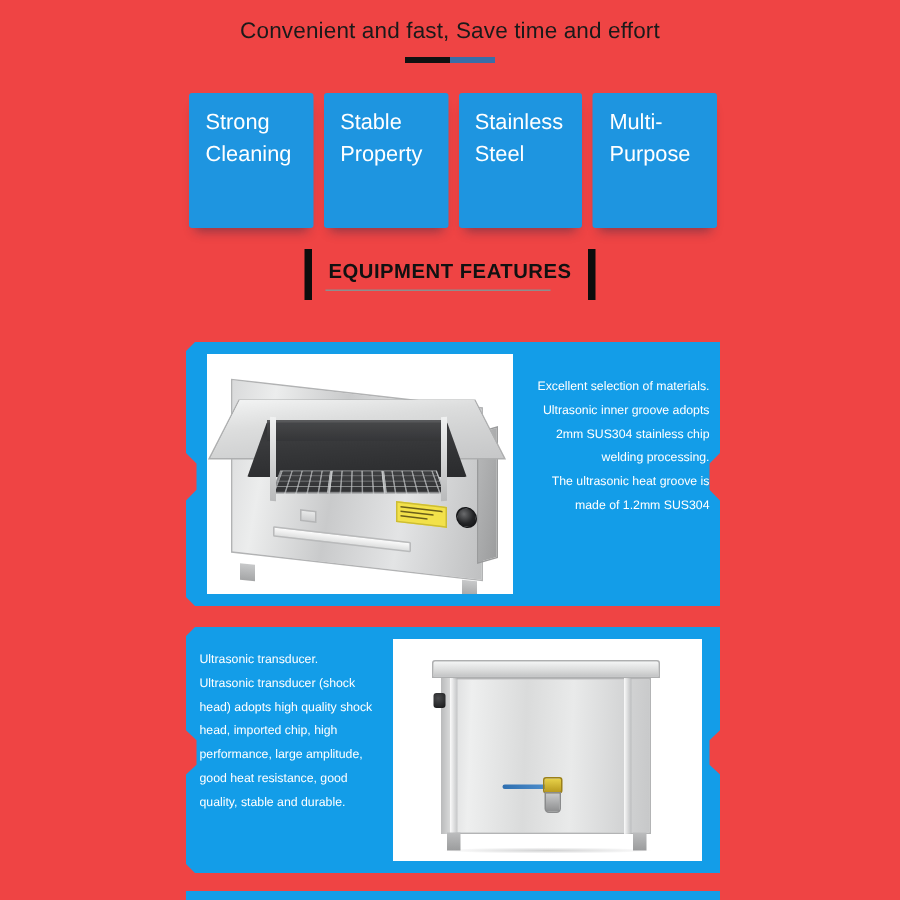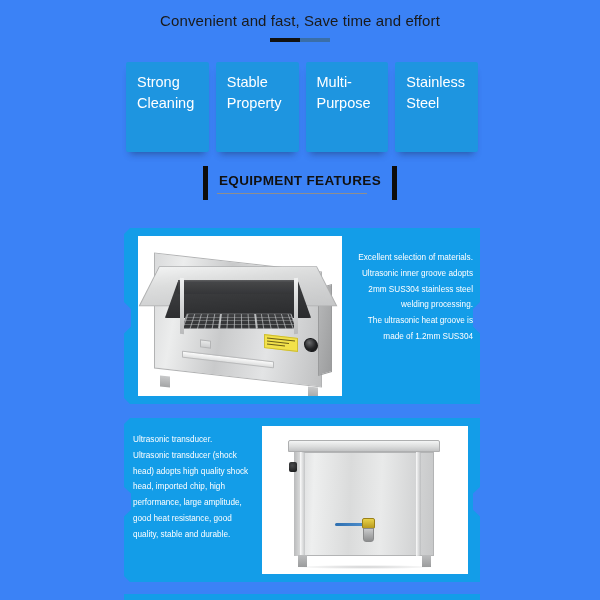--- a/index.html
+++ b/index.html
@@ -9,21 +9,21 @@
     height: 600px;
     overflow: hidden;
     background: #ffffff;
     font-family: "Liberation Sans", sans-serif;
   }
 
   .page {
     position: relative;
     width: 600px;
     height: 600px;
-    background: #3b82f6;
+    background: #ef4444;
   }
 
   
   .headline-wrap {
     position: absolute;
     top: 12px;
     left: 0;
     width: 600px;
     text-align: center;
   }
@@ -368,24 +368,24 @@
   </div>
 
   <div class="boxes">
     <div class="fbox">
       <span>Strong Cleaning</span>
     </div>
     <div class="fbox">
       <span>Stable Property</span>
     </div>
     <div class="fbox">
+      <span>Stainless Steel</span>
+    </div>
+    <div class="fbox">
       <span>Multi-Purpose</span>
-    </div>
-    <div class="fbox">
-      <span>Stainless Steel</span>
     </div>
   </div>
 
   <div class="sect-title">
     <div class="sect-inner">
       <div class="bar"></div>
       <div class="sect-mid">
         <div class="sect-text">EQUIPMENT FEATURES</div>
         <div class="sect-rule"></div>
       </div>
@@ -417,21 +417,21 @@
       </div>
       <div class="m1-knob"></div>
       <div class="m1-footL"></div>
       <div class="m1-footR"></div>
     </div>
   </div>
 
   <div class="ptext ptext-1">
     <p>Excellent selection of materials.</p>
     <p>Ultrasonic inner groove adopts</p>
-    <p>2mm SUS304 stainless steel</p>
+    <p>2mm SUS304 stainless chip</p>
     <p>welding processing.</p>
     <p>The ultrasonic heat groove is</p>
     <p>made of 1.2mm SUS304</p>
   </div>
 
   <div class="panel panel-2 notched"></div>
 
   <div class="ptext ptext-2">
     <p>Ultrasonic transducer.</p>
     <p>Ultrasonic transducer (shock</p>

